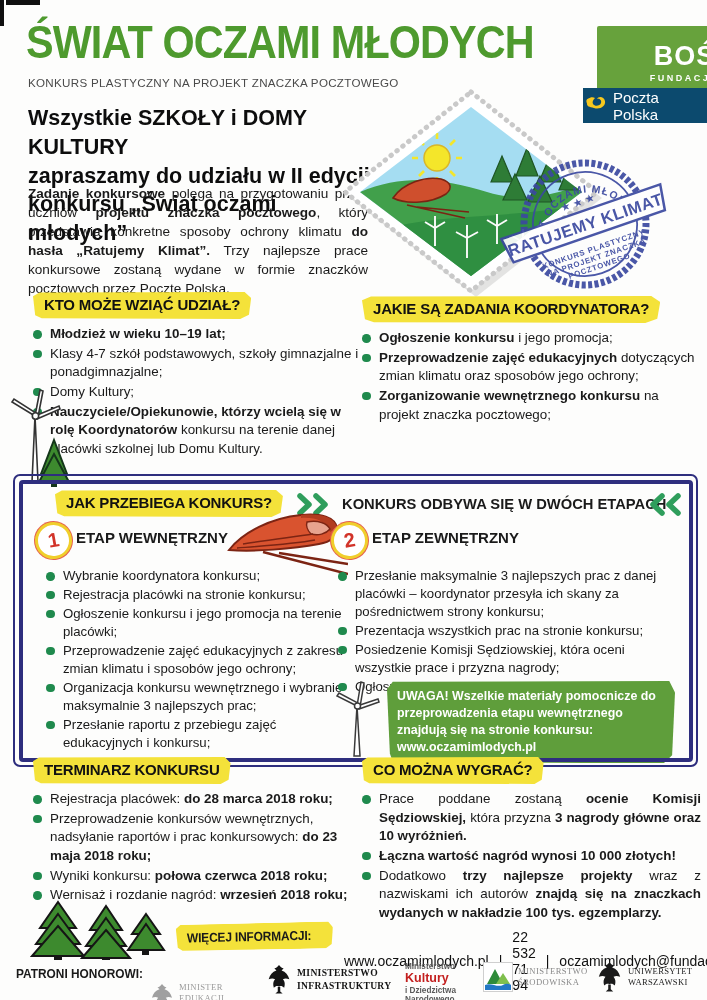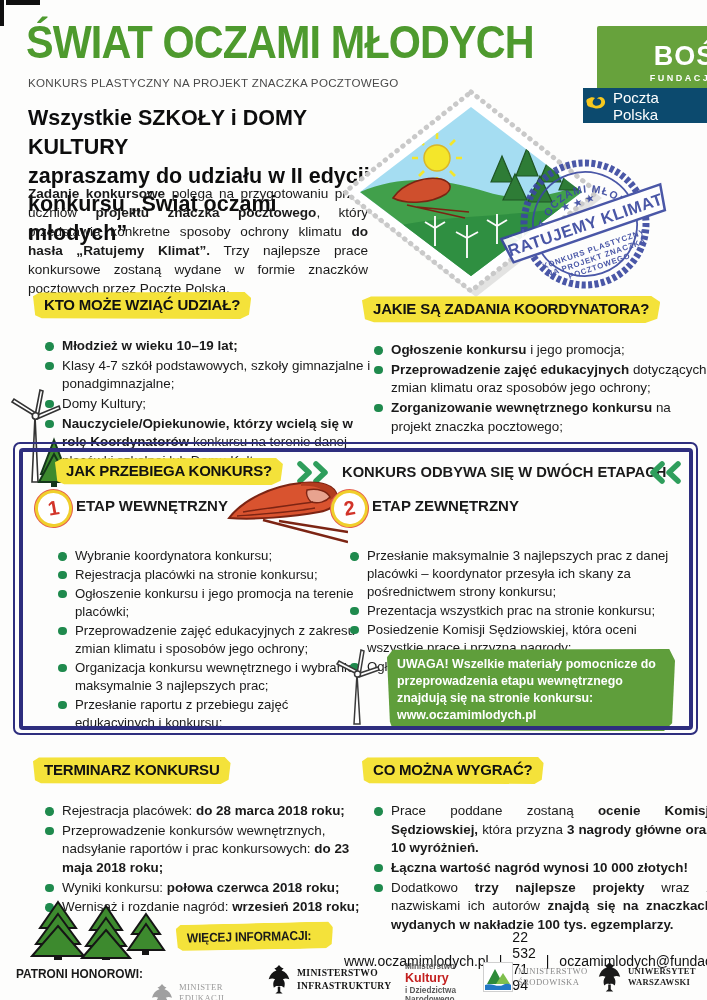--- a/index.html
+++ b/index.html
@@ -22,32 +22,32 @@
                display:flex;align-items:center;justify-content:center;gap:6px;font-size:15px;}
   
   #intro-heading{left:28px;top:104px;width:350px;font-size:21.5px;font-weight:700;line-height:1.34;color:#0d0d0d;}
   #intro-body{left:28px;top:184px;width:340px;font-size:13.6px;line-height:1.4;text-align:justify;}
   
   .hl{display:inline-block;background:#f4e23a;padding:4px 11px 5px;
       clip-path:polygon(0 16%,3% 2%,97% 0%,100% 22%,99% 84%,95% 100%,4% 97%,1% 86%);}
   .sec-title{font-weight:700;font-size:15px;letter-spacing:-.2px;white-space:nowrap;
              transform:scaleX(.9);transform-origin:left center;color:#111;}
   
-  ul.blist{list-style:none;margin:16px;padding:0;}
+  ul.blist{list-style:none;margin:4px;padding:0;}
   ul.blist li{position:relative;padding-left:18px;font-size:13.4px;line-height:1.39;margin-bottom:1px;}
   ul.blist li::before{content:"";position:absolute;left:1px;top:5px;width:8.5px;height:8.5px;
                       border-radius:50%;background:#1f8a4d;}
   .justify li{text-align:justify;}
   
   #kto-title{left:33px;top:292px;}
   #kto-list{left:28px;top:321px;width:330px;}
   #zad-title{left:362px;top:296px;}
   #zad-list{left:357px;top:325px;width:340px;}
   
-  #konkurs-box{left:13px;top:442px;width:681px;height:289px;border:2.5px solid #2e2e7e;border-radius:7px;}
+  #konkurs-box{left:13px;top:474px;width:681px;height:289px;border:2.5px solid #2e2e7e;border-radius:7px;}
   #konkurs-box::after{content:"";position:absolute;inset:3.5px;border:4px solid #2e2e7e;border-radius:4px;pointer-events:none;}
   #jak-title{left:40px;top:14px;}
   #banner-text{left:327px;top:19px;font-size:15.5px;font-weight:700;white-space:nowrap;
                transform:scaleX(.95);transform-origin:left top;}
   .chev{width:38px;height:23px;}
   #chev-right{left:281px;top:17px;}
   #chev-left{left:629px;top:17px;}
   .etap-circle{width:31px;height:31px;border-radius:50%;border:3px solid #f0cf2c;background:#fff;
                color:#d2342a;font-size:20px;font-weight:900;display:flex;align-items:center;
                justify-content:center;transform:rotate(-10deg);box-shadow:0 0 0 1px #e5604f;}
@@ -83,21 +83,21 @@
   #patron-men{left:150px;top:982px;color:#979797;}
   #patron-men .txt div{font-size:8.6px;letter-spacing:.4px;line-height:1.25;color:#9a9a9a;}
   #patron-infra{left:266px;top:964px;color:#111;}
   #patron-infra .txt div{font-size:9.6px;font-weight:700;letter-spacing:.3px;line-height:1.3;color:#151515;}
   #patron-kult{left:405px;top:962px;}
   #patron-kult .txt div{font-size:8.2px;font-weight:700;color:#5a5a5a;line-height:1.2;}
   #patron-kult .txt .red{font-size:12.5px;color:#c3201f;line-height:1.1;}
   #patron-srod{left:483px;top:962px;color:#808080;}
   #patron-srod .txt div{font-size:8.6px;letter-spacing:.4px;line-height:1.3;color:#8a8a8a;}
   #patron-uw{left:596px;top:961px;color:#1a1a1a;}
-  #patron-uw .txt div{font-size:8.6px;font-weight:700;letter-spacing:.3px;line-height:1.3;color:#222;}
+  #patron-uw .txt div{font-size:8.6px;font-weight:400;letter-spacing:.3px;line-height:1.3;color:#222;}
   
   #stamp{left:337px;top:86px;}
   #seal{left:498px;top:146px;}
 </style>
 </head>
 <body>
 
 <div id="page">
 
   <div class="abs art1"></div>

